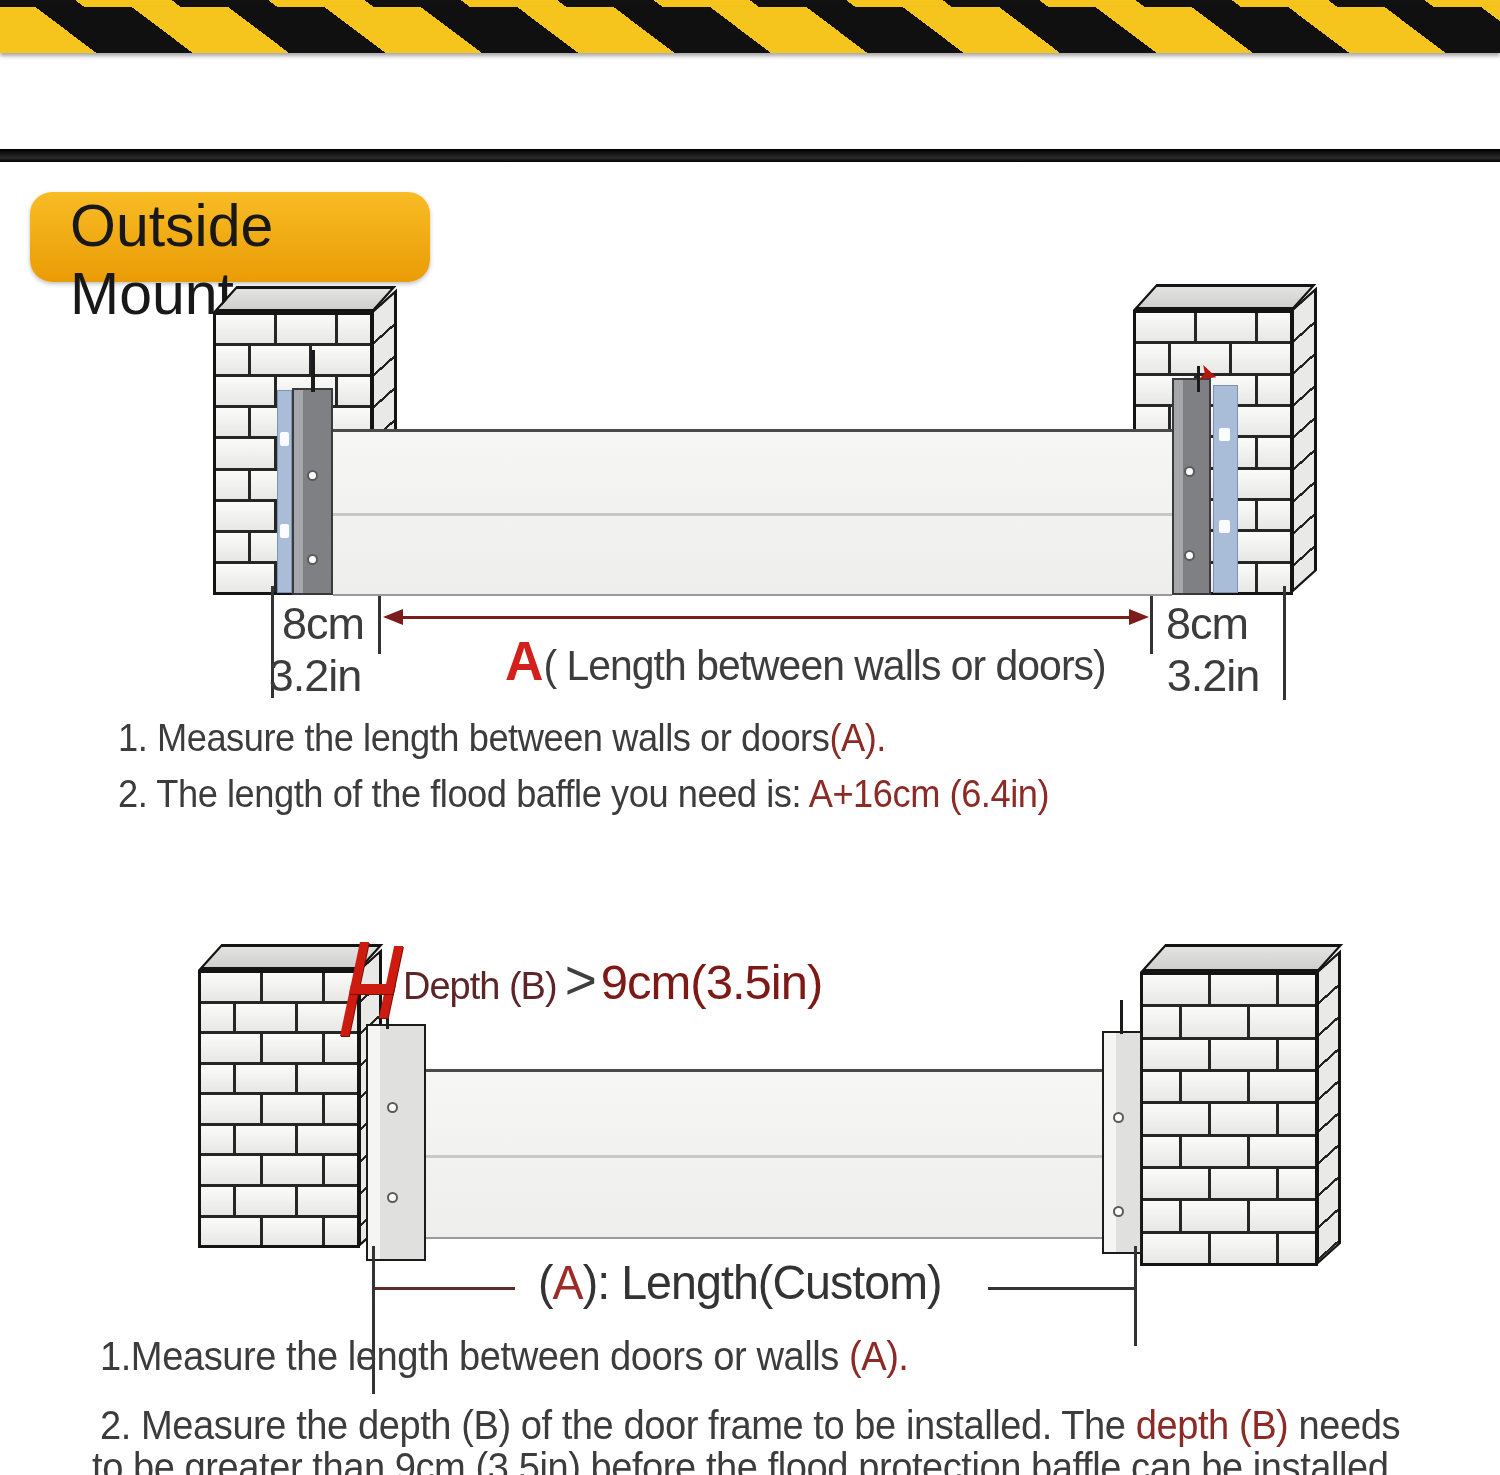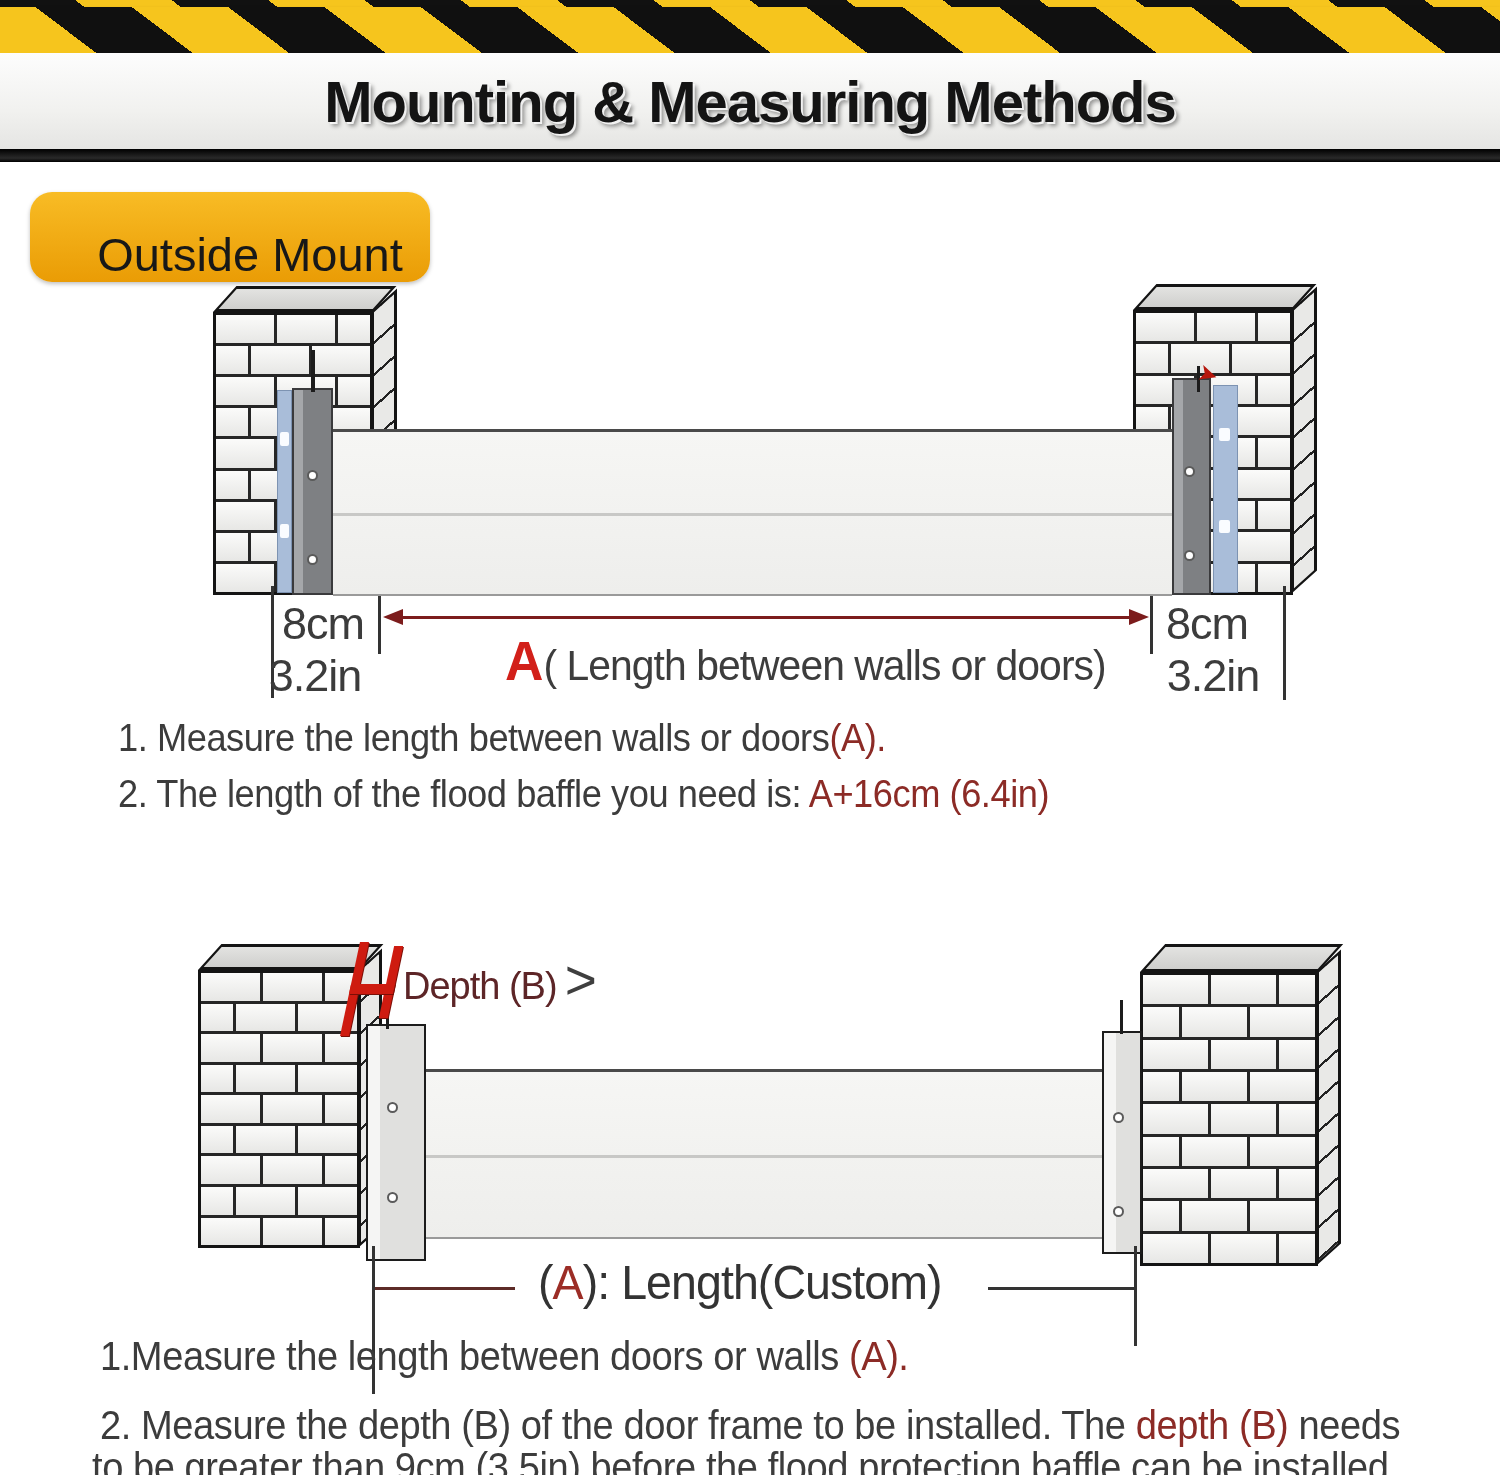--- a/index.html
+++ b/index.html
@@ -16,22 +16,22 @@
   .banner{left:0;top:53px;width:1500px;height:96px;
     background:linear-gradient(180deg,#fdfdfd,#f1f1ef 60%,#e5e5e3);
     display:flex;align-items:center;justify-content:center;}
   .page-title{font-size:58px;font-weight:700;letter-spacing:-1px;color:#141414;
     text-shadow:2px 2px 0 rgba(255,255,255,.85),4px 4px 4px rgba(0,0,0,.4);}
   .black-bar{left:0;top:149px;width:1500px;height:13px;
     background:linear-gradient(180deg,#000,#2a2a2a 70%,#000);}
 
   
   .section-label{background:linear-gradient(180deg,#f8bc25,#ea9c05);
-    border-radius:22px;display:flex;align-items:flex-end;justify-content:center;
-    color:#181818;font-size:47px;box-shadow:0 2px 4px rgba(0,0,0,.25);padding-left:40px;}
+    border-radius:22px;display:flex;align-items:flex-start;justify-content:center;
+    color:#181818;font-size:59px;box-shadow:0 2px 4px rgba(0,0,0,.25);padding-left:40px;}
 
   
   .brick-face{display:flex;flex-direction:column;gap:3px;background:#262626;
     border:3px solid #141414;overflow:hidden;}
   .brick-row{flex:1;display:flex;gap:3px;}
   .brick{flex:1;background:linear-gradient(180deg,#fbfbfa,#e7e7e5);}
   .top-face{background:linear-gradient(180deg,#e3e3e1,#cfcfcd);border:3px solid #141414;
     transform:skewX(-42deg);transform-origin:bottom left;}
   .side-face{background:repeating-linear-gradient(180deg,#e9e9e7 0 29px,#232323 29px 32px);
     border:3px solid #141414;transform:skewY(-42deg);transform-origin:top left;}
@@ -80,23 +80,20 @@
   .inside-span .a-red{color:#9c2d26;}
   .dimline{z-index:5;}
 </style>
 </head>
 <body>
 
 <div id="stage">
 
   <div class="abs tape-top"></div>
   <div class="abs tape-main"></div>
-  <div class="abs banner">
-    <div class="page-title">Mounting &amp; Measuring Methods</div>
-  </div>
   <div class="abs black-bar"></div>
 
   <div class="abs section-label" style="left:30px;top:192px;width:400px;height:90px;">
     <span>Outside Mount</span>
   </div>
 
   <div class="abs top-face" style="left:213px;top:286px;width:160px;height:26px;"></div>
   <div class="abs side-face" style="left:371px;top:312px;width:26px;height:282px;"></div>
   <div class="abs brick-face" id="p1" style="left:213px;top:312px;width:160px;height:283px;">
       <div class="brick-row">
@@ -343,20 +340,21 @@
 
   <div class="abs red-bracket" style="left:350px;top:942px;width:46px;height:94px;">
     <div style="left:0;top:0;width:9px;height:94px;"></div>
     <div style="left:35px;top:4px;width:9px;height:72px;"></div>
     <div style="left:0;top:42px;width:44px;height:10px;"></div>
   </div>
   <div class="abs pin" style="left:386px;top:1003px;width:3px;height:26px;"></div>
   <div class="abs depth-note" style="left:403px;top:948px;">
     <span class="depth-label">Depth (B) </span>
     <span class="depth-gt">&gt;</span>
+    <span class="depth-value">9cm(3.5in)</span>
   </div>
 
   <div class="abs barrier" style="left:420px;top:1069px;width:690px;height:170px;">
     <div class="seam"></div>
   </div>
 
   <div class="abs channel-light" style="left:366px;top:1024px;width:60px;height:237px;"></div>
   <div class="abs screw" style="left:387px;top:1102px;"></div>
   <div class="abs screw" style="left:387px;top:1192px;"></div>
   <div class="abs channel-light" style="left:1102px;top:1031px;width:40px;height:223px;"></div>

